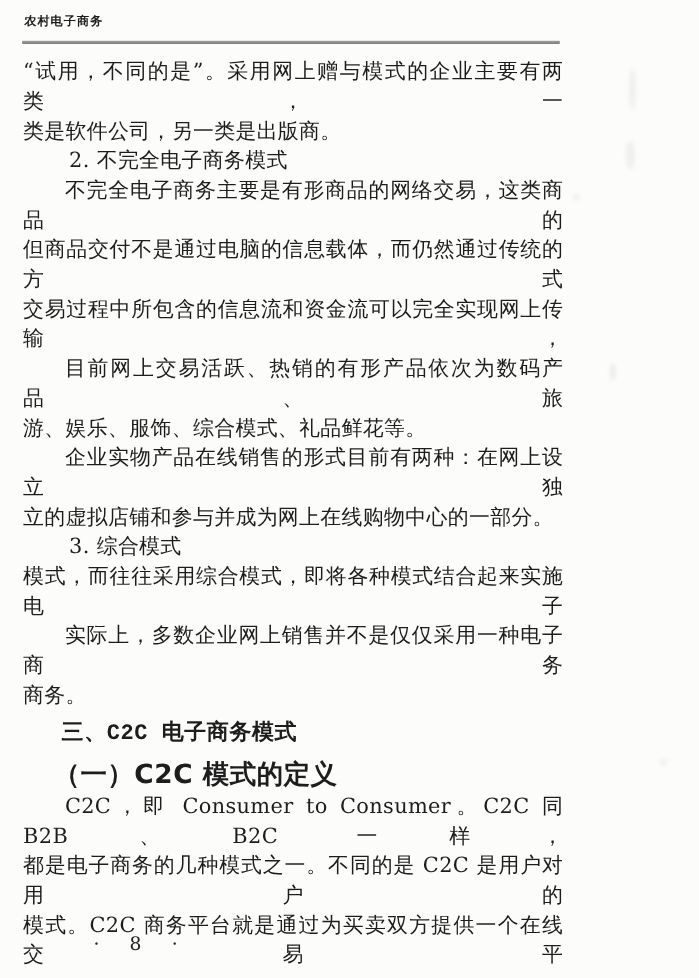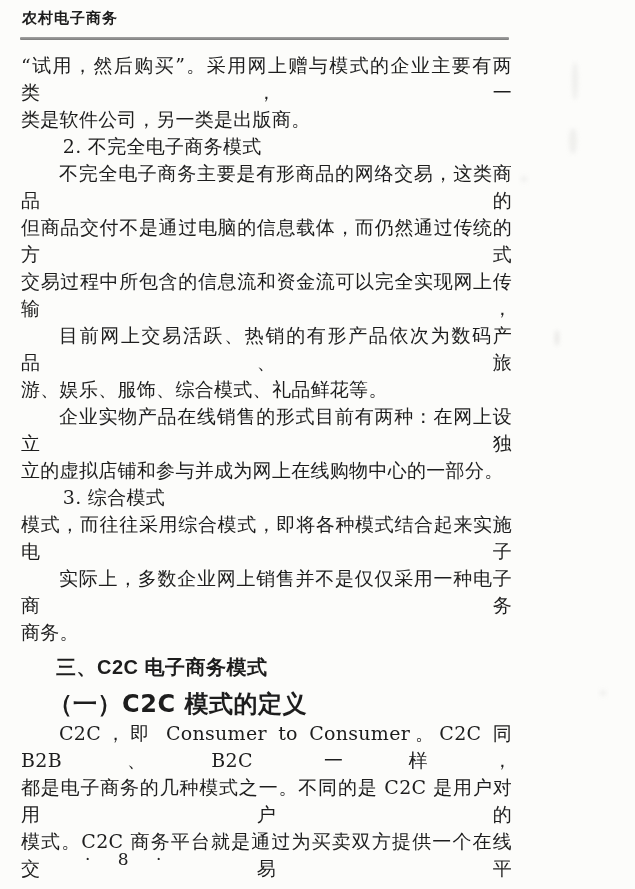--- a/index.html
+++ b/index.html
@@ -8,25 +8,24 @@
     width: 635px;
     height: 889px;
     background: #fcfcfa;
     overflow: hidden;
     font-family: "DejaVu Serif", "Liberation Serif", serif;
     color: #1d1d1d;
   }
   .page-header { padding-top: 10px; }
   .running-title {
     margin-left: 22px;
-    font-size: 15px;
+    font-size: 11px;
     font-weight: 600;
     letter-spacing: 1px;
     line-height: 20px;
-    font-family: Liberation Mono, monospace;
   }
   .header-rule {
     margin: 7px 0 0 20px;
     width: 489px;
     height: 3px;
     background: linear-gradient(to bottom, #a3a3a3, #7c7c7c);
     border-radius: 1px;
   }
   .page-body {
     margin: 12px 123px 0 21px; 
@@ -42,21 +41,21 @@
     text-align: justify;
     text-align-last: left;
   }
   .ind { text-indent: 2em; }
   .num-heading {
     text-indent: 2.2em;
     line-height: 27px;
   }
   .sec-heading {
     margin: 8px 0 0 0;
-    font-family: Liberation Sans, sans-serif;
+    font-family: Liberation Mono, monospace;
     font-weight: 700;
     font-size: 20px;
     line-height: 27px;
     text-indent: 1.75em;
     letter-spacing: 0.5px;
   }
   .sub-heading {
     margin: 10px 0 2px 0;
     font-family: "DejaVu Sans", "Liberation Sans", sans-serif;
     font-weight: 700;
@@ -95,21 +94,21 @@
 <div class="page">
 
   <div class="page-header">
     <div class="running-title">农村电子商务</div>
     <div class="header-rule"></div>
   </div>
 
   <div class="page-body">
 
     <div class="para">
-      <div class="ln">“试用，然后购买”。采用网上赠与模式的企业主要有两类，一</div>
+      <div class="ln">“试用，不同的是”。采用网上赠与模式的企业主要有两类，一</div>
       <div class="ln-last">类是软件公司，另一类是出版商。</div>
     </div>
 
     <div class="num-heading">2. 不完全电子商务模式</div>
 
     <div class="para">
       <div class="ln ind">不完全电子商务主要是有形商品的网络交易，这类商品的</div>
       <div class="ln">但商品交付不是通过电脑的信息载体，而仍然通过传统的方式</div>
       <div class="ln">交易过程中所包含的信息流和资金流可以完全实现网上传输，</div>
     </div>

